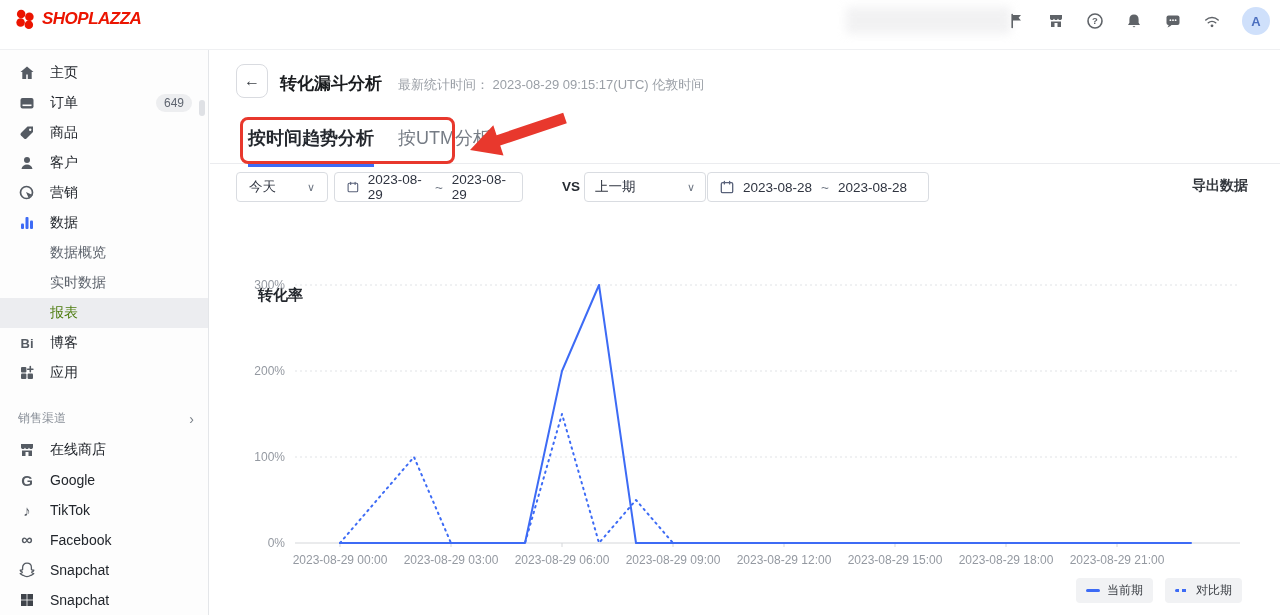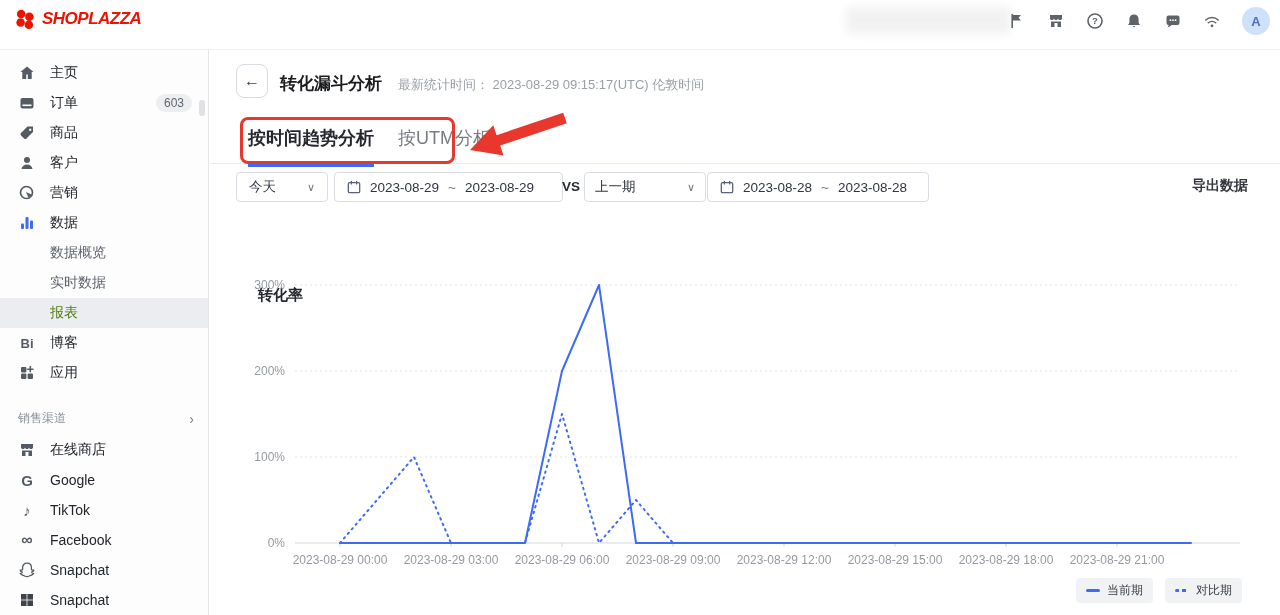--- a/index.html
+++ b/index.html
@@ -44,21 +44,21 @@
   .tab.active { color:#24282E; font-weight:700; border-bottom:3px solid #3D6BF5; }
   .tabrow-divider { position:absolute; left:0; top:121px; width:1070px; height:1px; background:#EBECEF; }
   .annot-box { position:absolute; left:30px; top:75px; width:215px; height:47px;
     border:3px solid #E8382D; border-radius:8px; z-index:4; pointer-events:none; }
   .annot-svg { position:absolute; left:0; top:0; width:1070px; height:573px; z-index:5; pointer-events:none; }
   
   .fbox { position:absolute; top:130px; height:30px; border:1px solid #D9DCE1; border-radius:4px;
     background:#fff; display:flex; align-items:center; font-size:13.5px; color:#2F3440; cursor:pointer; }
   .sel-today { left:26px; width:92px; padding:0 12px; justify-content:space-between; }
   .sel-prev  { left:374px; width:122px; padding:0 10px; justify-content:space-between; }
-  .datebox1  { left:124px; width:229px; gap:9px; padding:0 12px; }
+  .datebox1  { left:124px; width:189px; gap:9px; padding:0 12px; }
   .datebox2  { left:497px; width:222px; gap:9px; padding:0 12px; }
   .vs-label { position:absolute; left:352px; top:130px; height:30px; line-height:30px;
     font-size:13.5px; font-weight:700; color:#272C33; }
   .export-btn { position:absolute; right:32px; top:135px; font-size:14px; font-weight:600;
     color:#33373D; cursor:pointer; }
   .chev-down { color:#6E7683; font-size:11px; }
   
   .chart-title { position:absolute; left:48px; top:196px; font-size:15px; font-weight:700; color:#24282E;margin-top:48px; }
   #chart-svg { position:absolute; left:26px; top:228px; }
   #chart-svg text { font-family:"Liberation Sans", sans-serif; }
@@ -127,21 +127,21 @@
         <path d="M9 2.5L2.5 8h1.8v7h3.9v-4.4h1.6V15h3.9V8h1.8z" fill="currentColor"></path>
       </svg>
     <span>主页</span>
   </div>
   <div class="sb-item">
     <svg class="ico" viewBox="0 0 18 18">
         <rect x="2.5" y="4" width="13" height="10.5" rx="2" fill="currentColor"></rect>
         <rect x="4.5" y="10.5" width="9" height="1.6" fill="#FDFDFD"></rect>
       </svg>
     <span>订单</span>
-    <span class="sb-badge">603</span>
+    <span class="sb-badge">649</span>
   </div>
   <div class="sb-item">
     <svg class="ico" viewBox="0 0 18 18">
         <path d="M9.5 2.5H15V8l-6.5 6.5a1.7 1.7 0 0 1-2.4 0L3 11.4a1.7 1.7 0 0 1 0-2.4z" fill="currentColor"></path>
         <circle cx="12.2" cy="5.8" r="1.2" fill="#FDFDFD"></circle>
       </svg>
     <span>商品</span>
   </div>
   <div class="sb-item">
     <svg class="ico" viewBox="0 0 18 18">

